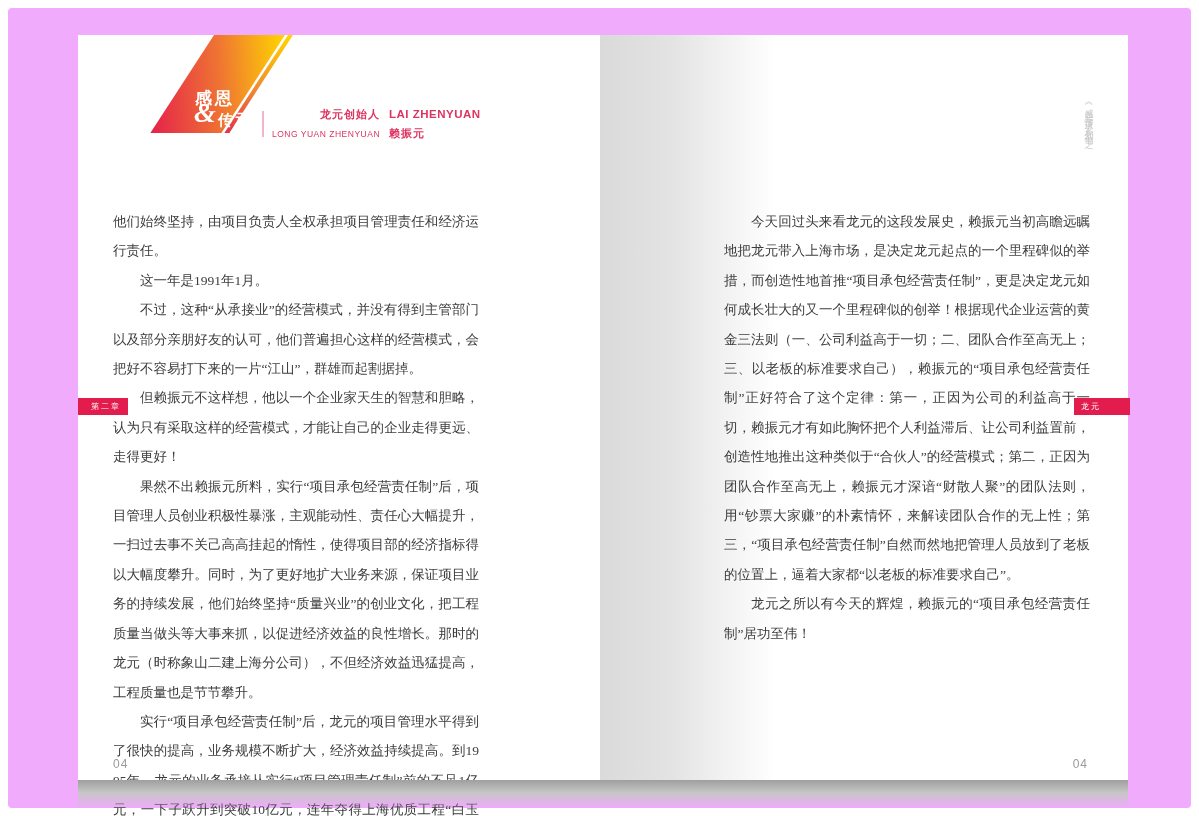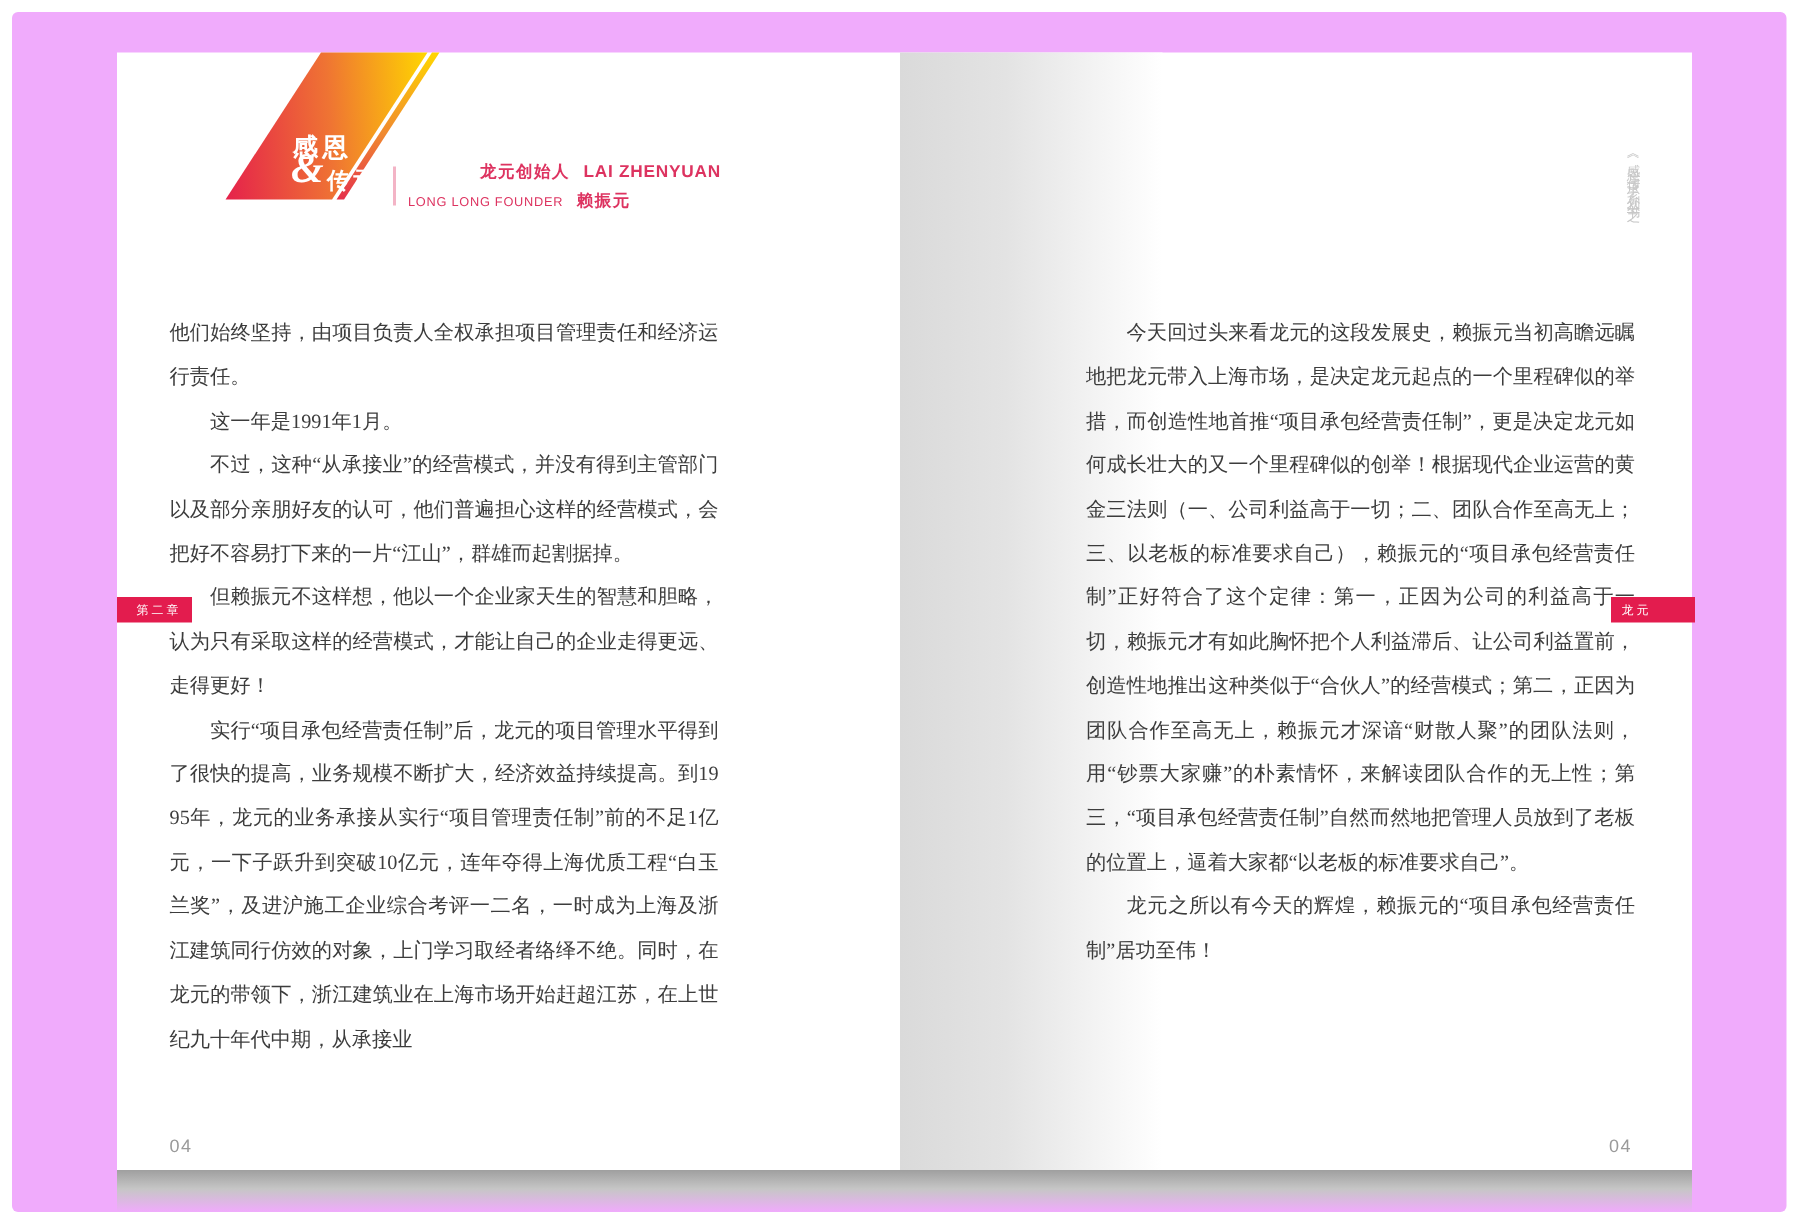--- a/index.html
+++ b/index.html
@@ -33,21 +33,21 @@
   
   .text-col{position:absolute;width:366px;font-family:"Liberation Serif","DejaVu Serif",serif;
             font-size:13.5px;line-height:29.4px;color:#3c3c3c;text-align:justify;word-break:break-all;}
   .text-col p{margin:0;text-indent:2em;}
   .text-col p.noindent{text-indent:0;}
   .col-left{left:35px;top:172px;}
   .col-right{left:646px;top:172px;}
 
   
   .tab{position:absolute;top:363px;height:17px;background:#e31c4e;color:#ffffff;
-       font-family:Liberation Sans, sans-serif;font-size:8px;line-height:17px;letter-spacing:2px;}
+       font-family:Liberation Mono, monospace;font-size:8px;line-height:17px;letter-spacing:2px;}
   .tab-left{left:0;width:50px;text-align:right;padding-right:7px;}
   .tab-right{right:-2px;width:56px;text-align:left;padding-left:7px;}
 
   
   .pagenum{position:absolute;top:722px;font-family:Liberation Sans, sans-serif;
            font-size:12px;color:#9a9a9a;letter-spacing:1px;}
   .pn-left{left:35px;}
   .pn-right{left:975px;width:35px;text-align:right;}
 
   
@@ -69,29 +69,30 @@
     <div class="logo-label lg-cn2">传承</div>
     <div class="logo-label lg-en1">GRATITUDE AND</div>
     <div class="logo-label lg-en2">INHERITANCE</div>
 
     <div class="hdr-divider"></div>
     <div class="hdr">
       <div class="l1">
         <span>龙元创始人</span><span class="en">LAI ZHENYUAN</span>
       </div>
       <div class="l2">
-        <span>LONG LONG FOUNDER</span><span class="cn">赖振元</span>
+        <span>LONG YUAN ZHENYUAN</span><span class="cn">赖振元</span>
       </div>
     </div>
 
     <div class="text-col col-left">
         <p class="noindent">他们始终坚持，由项目负责人全权承担项目管理责任和经济运行责任。</p>
         <p>这一年是1991年1月。</p>
         <p>不过，这种“从承接业”的经营模式，并没有得到主管部门以及部分亲朋好友的认可，他们普遍担心这样的经营模式，会把好不容易打下来的一片“江山”，群雄而起割据掉。</p>
         <p>但赖振元不这样想，他以一个企业家天生的智慧和胆略，认为只有采取这样的经营模式，才能让自己的企业走得更远、走得更好！</p>
+        <p>果然不出赖振元所料，实行“项目承包经营责任制”后，项目管理人员创业积极性暴涨，主观能动性、责任心大幅提升，一扫过去事不关己高高挂起的惰性，使得项目部的经济指标得以大幅度攀升。同时，为了更好地扩大业务来源，保证项目业务的持续发展，他们始终坚持“质量兴业”的创业文化，把工程质量当做头等大事来抓，以促进经济效益的良性增长。那时的龙元（时称象山二建上海分公司），不但经济效益迅猛提高，工程质量也是节节攀升。</p>
         <p>实行“项目承包经营责任制”后，龙元的项目管理水平得到了很快的提高，业务规模不断扩大，经济效益持续提高。到1995年，龙元的业务承接从实行“项目管理责任制”前的不足1亿元，一下子跃升到突破10亿元，连年夺得上海优质工程“白玉兰奖”，及进沪施工企业综合考评一二名，一时成为上海及浙江建筑同行仿效的对象，上门学习取经者络绎不绝。同时，在龙元的带领下，浙江建筑业在上海市场开始赶超江苏，在上世纪九十年代中期，从承接业</p>
       </div>
     <div class="text-col col-right">
         <p>今天回过头来看龙元的这段发展史，赖振元当初高瞻远瞩地把龙元带入上海市场，是决定龙元起点的一个里程碑似的举措，而创造性地首推“项目承包经营责任制”，更是决定龙元如何成长壮大的又一个里程碑似的创举！根据现代企业运营的黄金三法则（一、公司利益高于一切；二、团队合作至高无上；三、以老板的标准要求自己），赖振元的“项目承包经营责任制”正好符合了这个定律：第一，正因为公司的利益高于一切，赖振元才有如此胸怀把个人利益滞后、让公司利益置前，创造性地推出这种类似于“合伙人”的经营模式；第二，正因为团队合作至高无上，赖振元才深谙“财散人聚”的团队法则，用“钞票大家赚”的朴素情怀，来解读团队合作的无上性；第三，“项目承包经营责任制”自然而然地把管理人员放到了老板的位置上，逼着大家都“以老板的标准要求自己”。</p>
         <p>龙元之所以有今天的辉煌，赖振元的“项目承包经营责任制”居功至伟！</p>
       </div>
 
     <div class="tab tab-left">第二章</div>
     <div class="tab tab-right">龙元</div>
 

